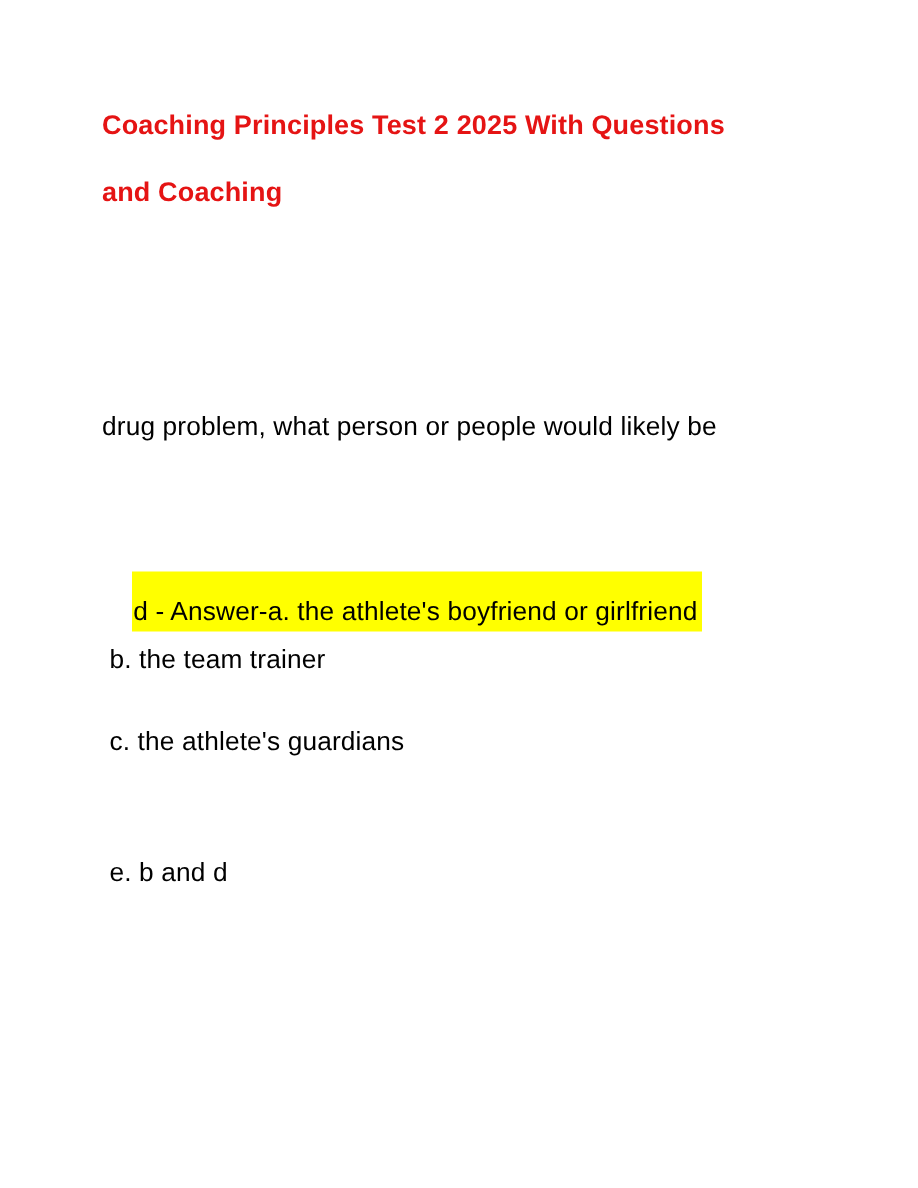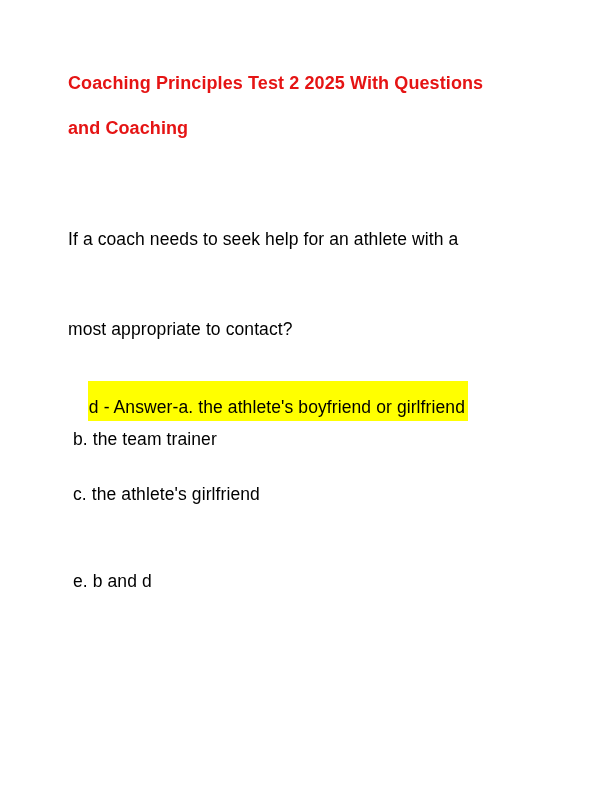--- a/index.html
+++ b/index.html
@@ -36,29 +36,28 @@
 </style>
 </head>
 <body>
 
 <div class="page">
 
   <div class="line title-line" style="top:72px">Coaching Principles Test 2 2025 With Questions</div>
 
   <div class="line title-line" style="top:117px">and Coaching</div>
 
-  <div class="line" style="top:228px">If a coach needs to seek help for an athlete with a</div>
 
+  <div class="line" style="top:273px">drug problem, what person or people would likely be</div>
 
-  <div class="line" style="top:318px">most appropriate to contact?</div>
 
   <div class="line" style="top:373px">
     <span class="hl">d - Answer-a. the athlete's boyfriend or girlfriend</span>
   </div>
 
   <div class="line" style="top:428px"> b. the team trainer</div>
 
-  <div class="line" style="top:483px"> c. the athlete's girlfriend</div>
+  <div class="line" style="top:483px"> c. the athlete's guardians</div>
 
 
   <div class="line" style="top:570px"> e. b and d</div>
 
 </div>
 
 </body></html>

